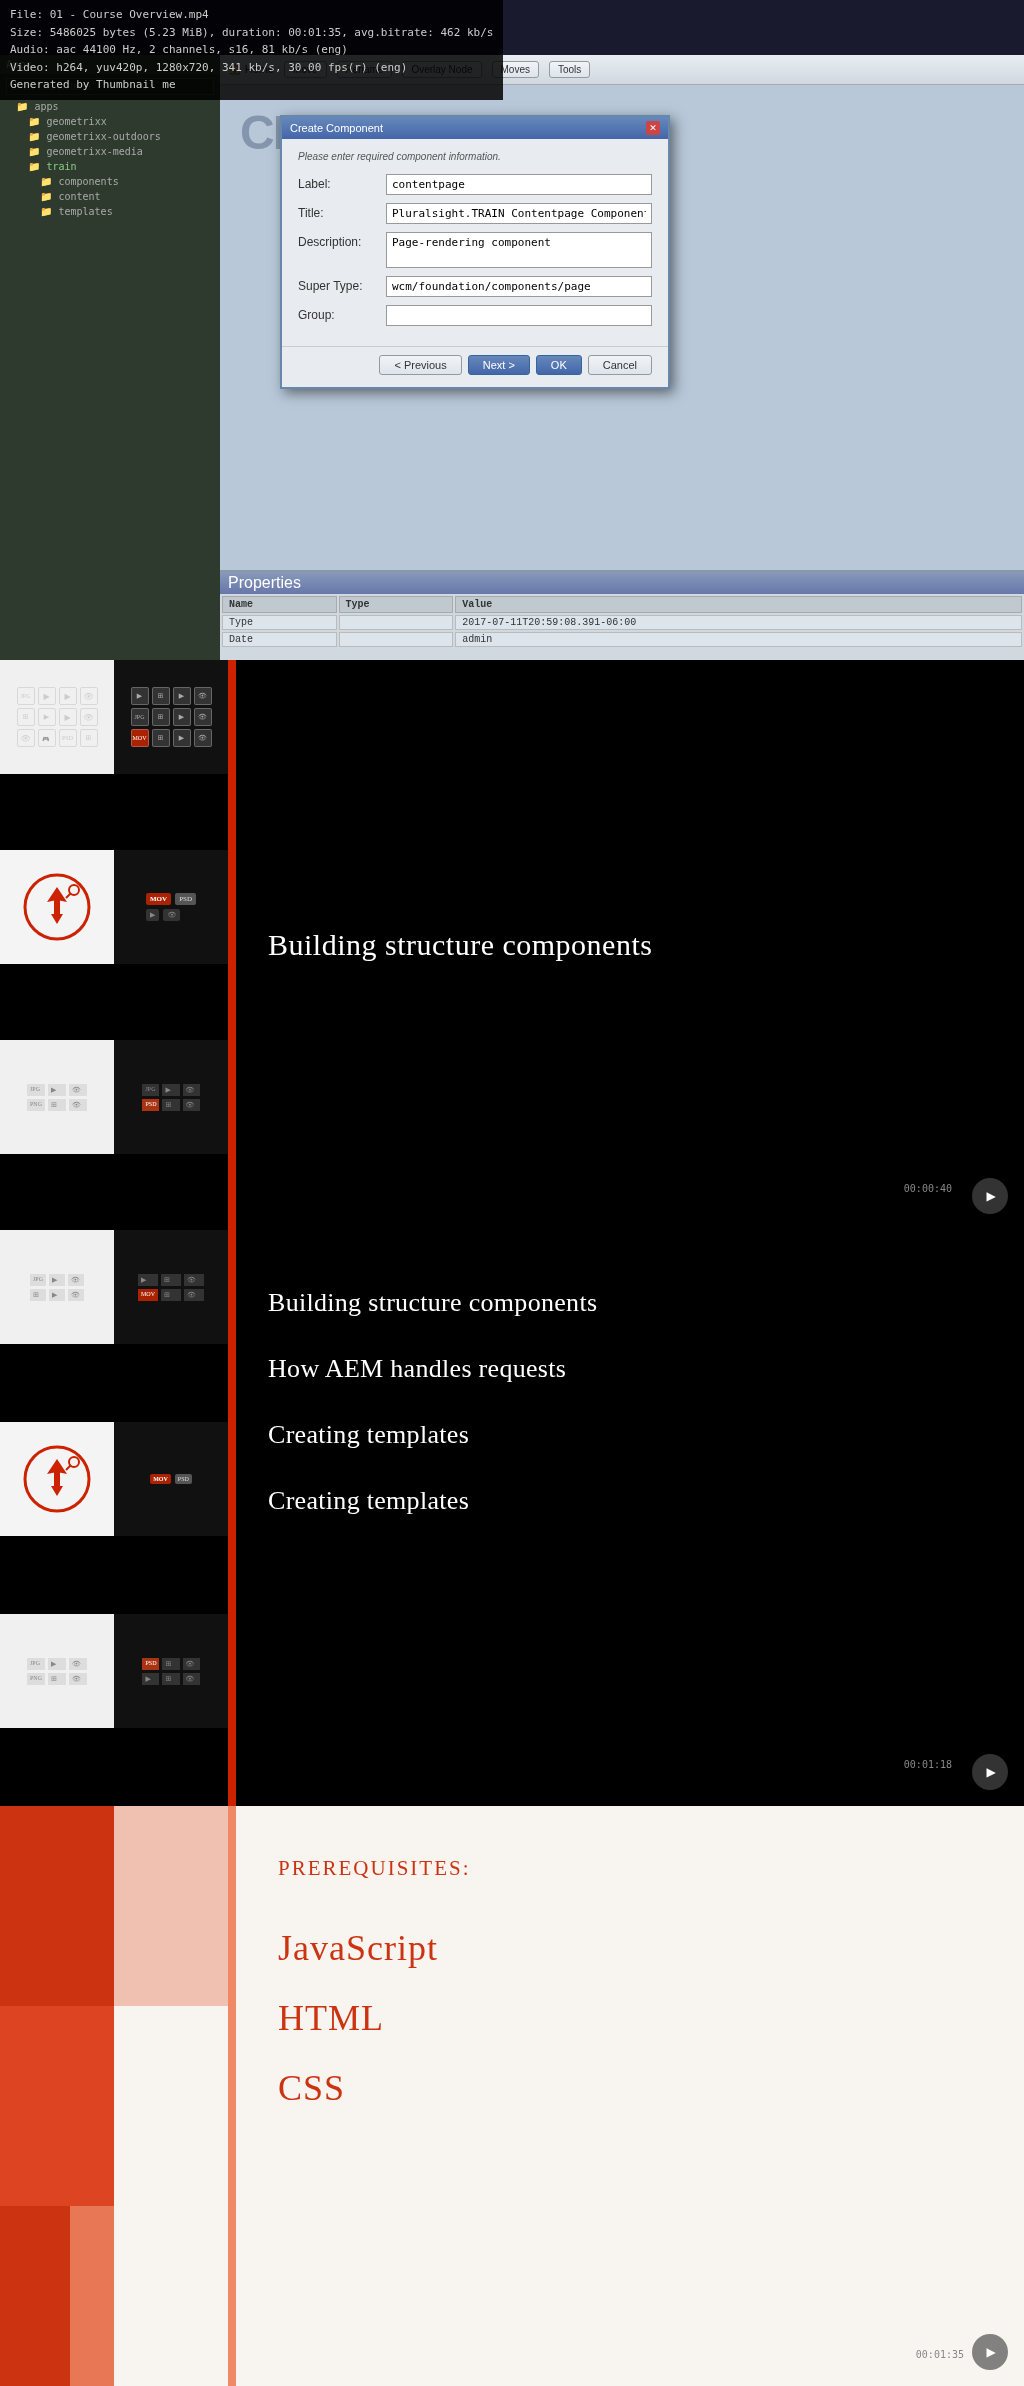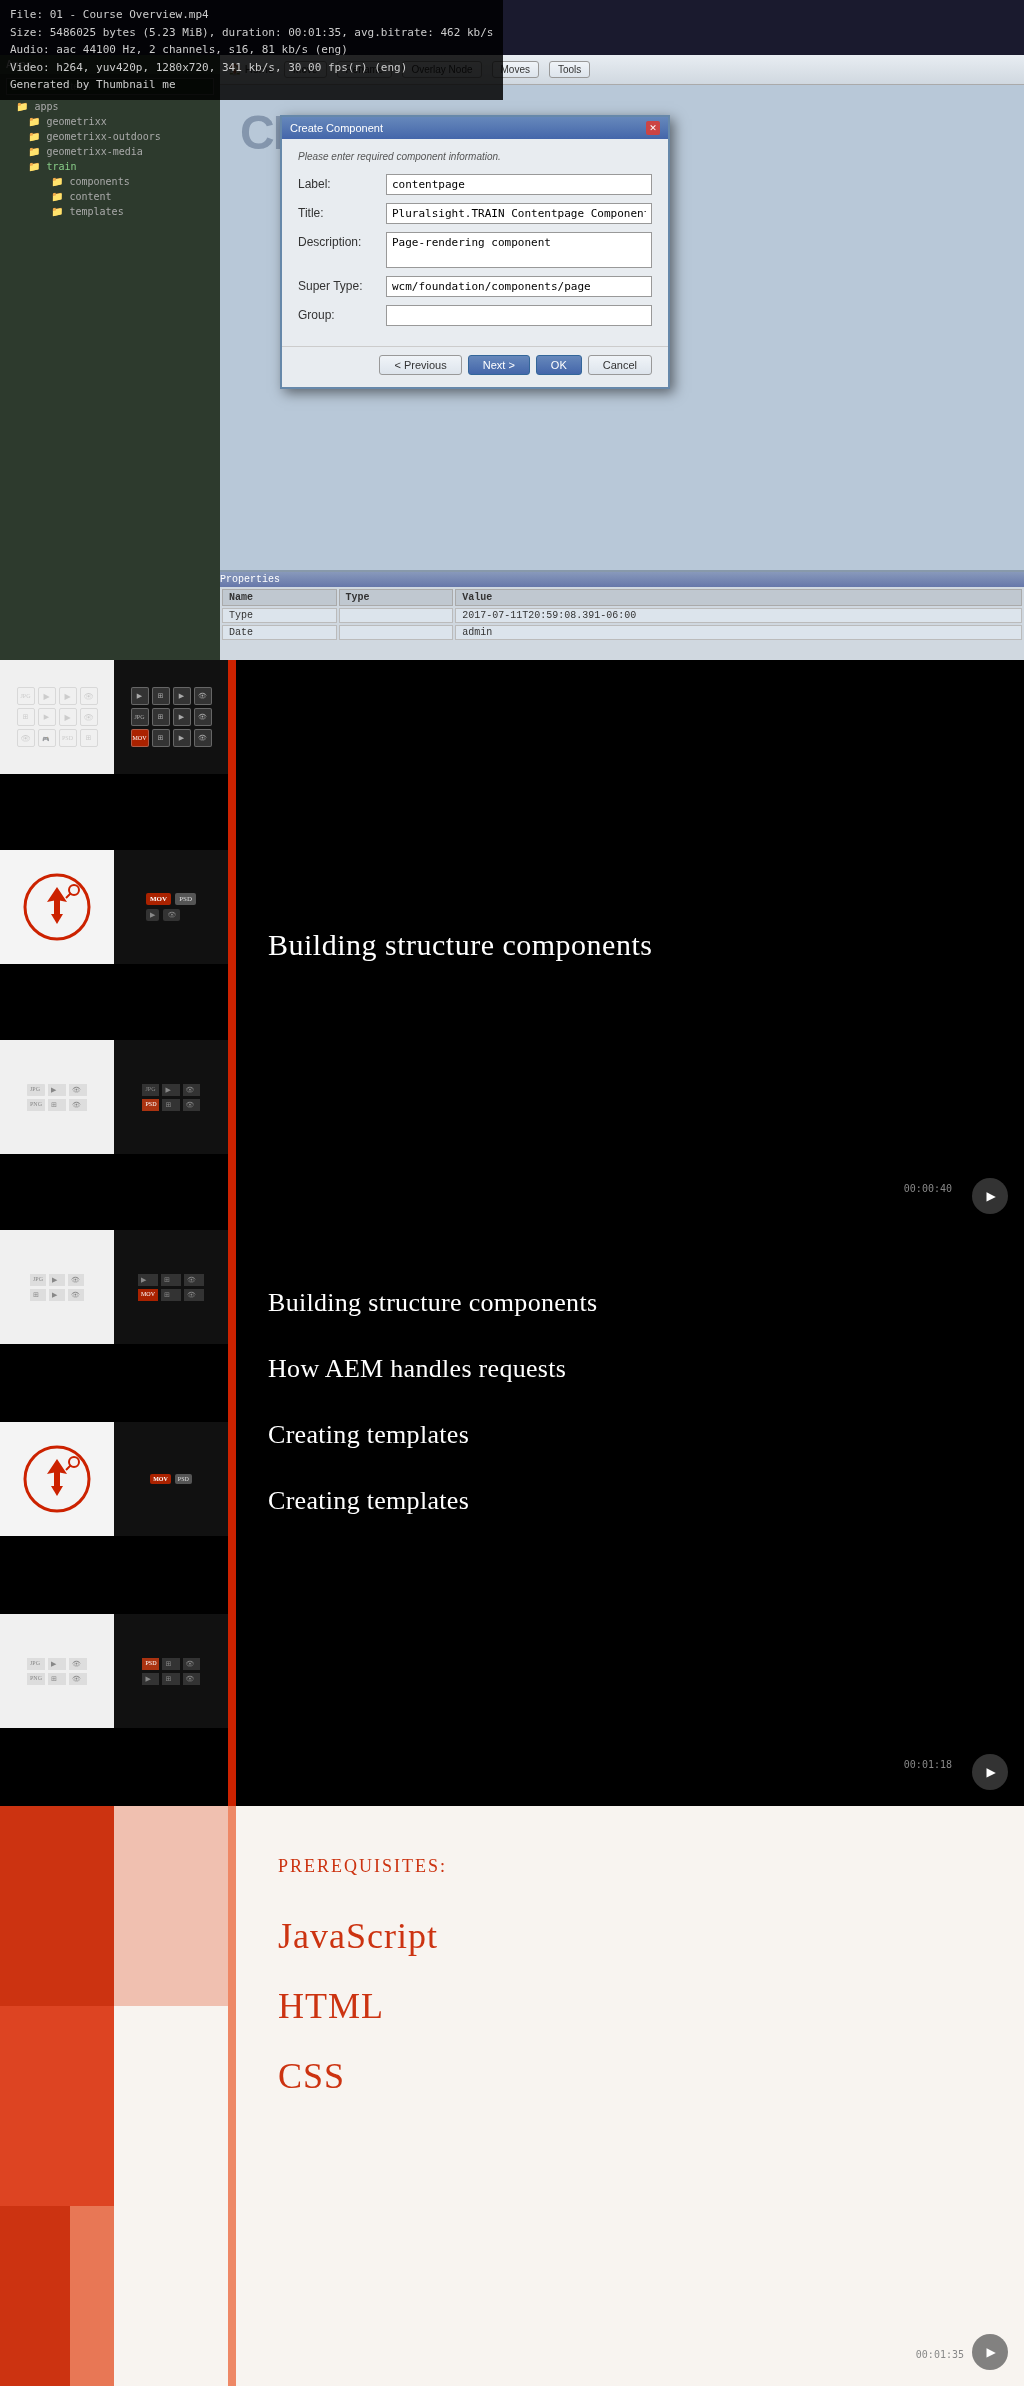--- a/index.html
+++ b/index.html
@@ -52,21 +52,21 @@
       display: flex;
       align-items: center;
       padding: 2px 6px;
       font-size: 10px;
       font-family: monospace;
       color: #aaa;
       cursor: pointer;
     }
     .tree-indent-1 { padding-left: 16px; }
     .tree-indent-2 { padding-left: 28px; }
-    .tree-indent-3 { padding-left: 51px; }
+    .tree-indent-3 { padding-left: 40px; }
     .tree-search {
       background: #1e2e1e;
       border: 1px solid #555;
       color: #aaa;
       font-size: 10px;
       padding: 2px 4px;
       margin: 4px 6px;
       width: calc(100% - 12px);
     }
 
@@ -210,23 +210,23 @@
     .crx-properties {
       position: absolute;
       bottom: 0; left: 0; right: 0;
       height: 90px;
       background: #d0d8e0;
       border-top: 2px solid #8899aa;
     }
     .props-title {
       background: linear-gradient(to bottom, #8899bb, #6677aa);
       color: #fff;
-      font-size: 10px;
-      font-family: Liberation Mono, monospace;
-      padding: 2px 0;
+      font-size: 16px;
+      font-family: Liberation Sans, sans-serif;
+      padding: 2px 8px;
     }
     .props-table {
       width: 100%;
       font-size: 10px;
       font-family: Liberation Mono, monospace;
       color: #333;
     }
     .props-table th {
       background: #c0c8d0;
       padding: 2px 6px;
@@ -413,25 +413,25 @@
       flex: 1;
       background: #f8f4f0;
       padding: 50px 50px;
       display: flex;
       flex-direction: column;
       gap: 0;
     }
 
     .prereqs-label {
       color: #cc3311;
-      font-size: 18px;
+      font-size: 21px;
       font-family: 'Georgia', serif;
       font-weight: 400;
       letter-spacing: 2px;
-      margin-bottom: 24px;
+      margin-bottom: 32px;
     }
 
     .prereq-item {
       color: #cc3311;
       font-size: 36px;
       font-family: 'Georgia', serif;
       font-weight: 400;
       padding: 14px 0;
       letter-spacing: 1px;
     }

